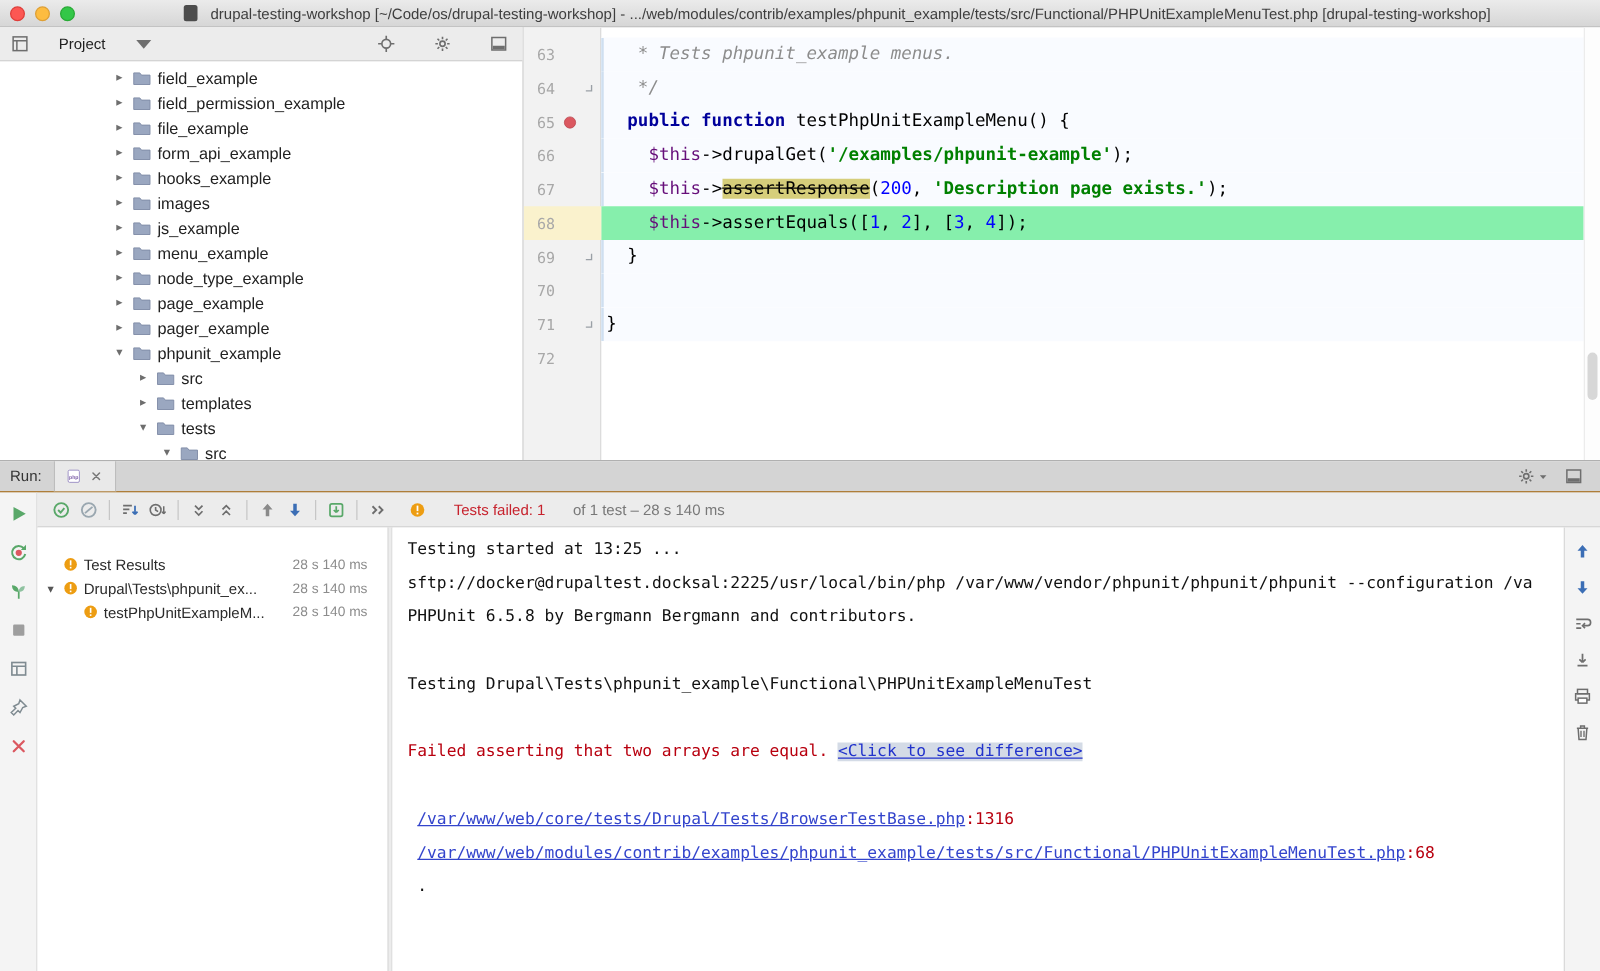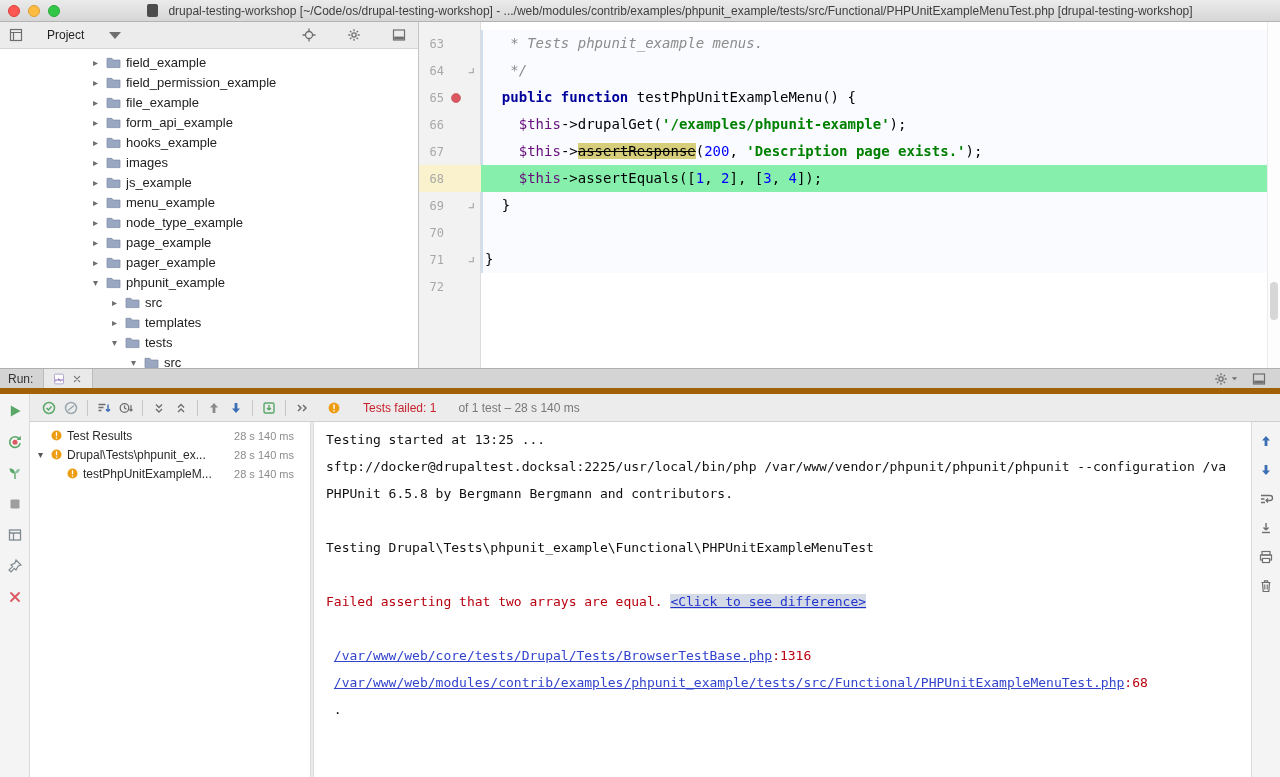--- a/index.html
+++ b/index.html
@@ -54,39 +54,39 @@
   .tok-num{color:#0000ff}
   .tok-var{color:#660e7a}
   .tok-comment{color:#8c8c8c;font-style:italic}
   .tok-dep{background:#d6ce7b;text-decoration:line-through}
   .tok-plain{color:#000}
   .ed-scroll{position:absolute;right:0;top:0;bottom:0;width:13px;background:#fdfdfd;border-left:1px solid #ececec}
   .ed-thumb{position:absolute;top:260px;left:2px;width:8px;height:38px;background:#d7d7d7;border-radius:4px;cursor:pointer}
 
   
   .run-panel{height:409px;display:flex;flex-direction:column;border-top:1px solid #b0b0b0}
-  .run-tabbar{height:25px;background:#d4d4d4;border-bottom:6px solid #a16207;display:flex;align-items:center;flex:none}
+  .run-tabbar{height:25px;background:#d4d4d4;border-bottom:1px solid #a16207;display:flex;align-items:center;flex:none}
   .run-label{font-size:12px;color:#333;padding:0 10px 0 8px}
   .run-tab{height:100%;display:flex;align-items:center;gap:6px;padding:0 9px;background:#e9e9e9;border-left:1px solid #bdbdbd;border-right:1px solid #bdbdbd;cursor:pointer}
   .run-tab .tab-title{font-size:12px;color:#222;white-space:nowrap}
   .run-tab .icon.sm{width:12px;height:12px}
   .tabbar-right{margin-left:auto;display:flex;align-items:center;gap:10px;padding-right:10px}
   .gear-wrap{display:inline-flex;align-items:center;gap:2px;cursor:pointer}
   .gear-wrap .icon.caret{width:7px;height:7px}
   .run-body{flex:1;display:flex;min-height:0}
   .left-strip{width:30px;flex:none;background:#f4f4f4;border-right:1px solid #dadada;display:flex;flex-direction:column;align-items:center;padding-top:6px}
   .left-strip .icon-btn{margin-bottom:9px}
   .right-col{flex:1;display:flex;flex-direction:column;min-width:0}
   .run-toolbar{height:28px;background:#ececec;border-bottom:1px solid #d0d0d0;display:flex;align-items:center;padding-left:8px;flex:none}
   .run-status{display:flex;align-items:flex-start;gap:22px;margin-left:14px;font-size:12px;white-space:nowrap}
   .run-status .icon{width:14px;height:14px}
   .status-failed{color:#c7222d}
   .status-rest{color:#787878}
   .run-content{flex:1;display:flex;min-height:0}
-  .test-tree{width:280px;flex:none;background:#fff;padding-top:4px;overflow:hidden}
+  .test-tree{width:280px;flex:none;background:#fff;padding-top:20px;overflow:hidden}
   .tt-row{height:19px;display:flex;align-items:center;gap:4px;font-size:12px;color:#2b2b2b;white-space:nowrap;cursor:default}
   .tt-chev{width:11px;text-align:center;color:#555;font-size:10px;flex:none}
   .tt-row .icon{width:13px;height:13px}
   .tt-label{overflow:hidden}
   .tt-time{margin-left:auto;margin-right:16px;color:#8c8c8c;font-size:11px;flex:none}
   .splitter{width:4px;flex:none;background:#ececec;border-left:1px solid #dcdcdc;border-right:1px solid #dcdcdc;cursor:col-resize}
   .console{flex:1;background:#fff;overflow:hidden;padding:4px 0 0 12px;min-width:0}
   .c-line{height:27px;font:13px/27px "DejaVu Sans Mono",monospace;white-space:pre;color:#111;overflow:hidden}
   .c-plain{color:#111}
   .c-err{color:#b8000f}

